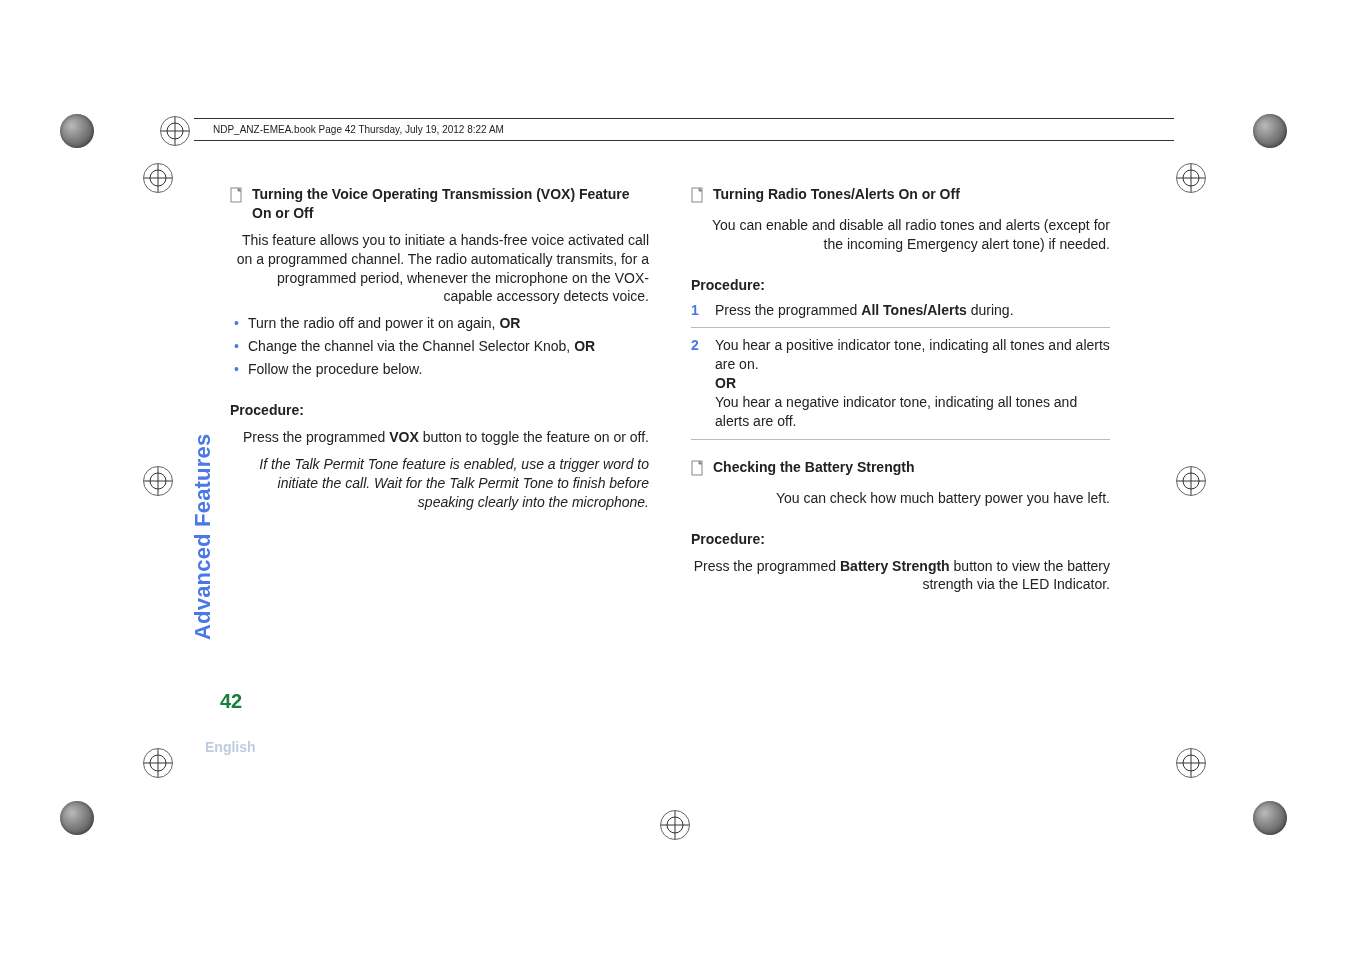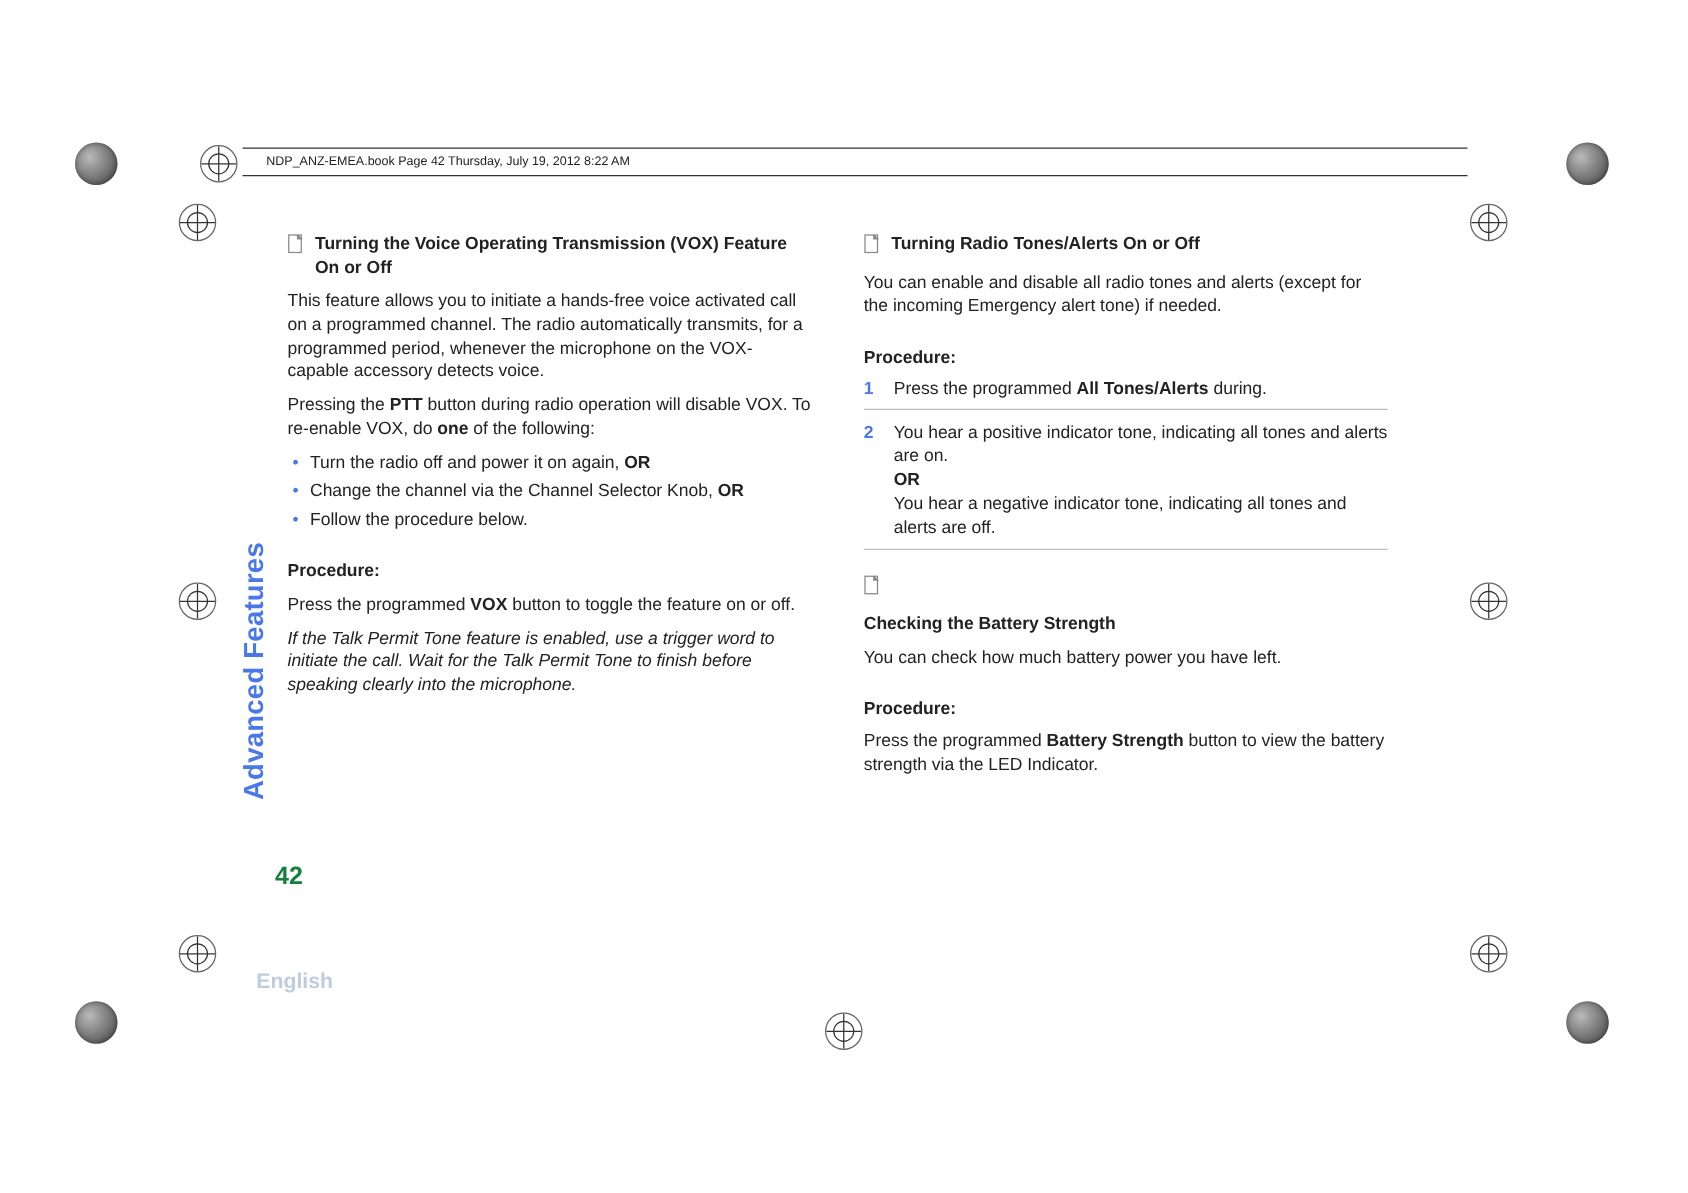--- a/index.html
+++ b/index.html
@@ -71,21 +71,21 @@
     margin-bottom: 6px;
   }
   .doc-icon {
     flex: 0 0 14px;
     margin-top: 2px;
   }
   .section-title {
     font-weight: bold;
   }
 
-  .para { margin: 8px 0; }
+  .para { margin: 8px 0; text-align: right; }
   .proc-label { font-weight: bold; margin-top: 22px; }
   .bullet-list { list-style: none; padding: 0; margin: 6px 0; }
   .bullet-list li {
     position: relative;
     padding-left: 18px;
     margin: 4px 0;
   }
   .bullet-list li::before {
     content: "•";
     position: absolute;
@@ -120,24 +120,23 @@
     top: 690px;
     font-size: 20px;
     font-weight: bold;
     color: #15803d;
     margin-left: 24px;
   }
   .lang {
     position: absolute;
     left: 205px;
     top: 739px;
-    font-size: 17px;
+    font-size: 14px;
     font-weight: bold;
     color: #bfcce0;
-    margin-top: 36px;
   }
 
   .bold-inline { font-weight: bold; }
 </style>
 </head>
 <body>
 
 <div class="corner-ball" style="left:60px; top:114px;"></div>
 <div class="corner-ball" style="left:1253px; top:114px;"></div>
 <div class="corner-ball" style="left:60px; top:801px;"></div>
@@ -216,23 +215,20 @@
         <svg width="14" height="16" viewBox="0 0 14 16">
             <rect x="1" y="1" width="10" height="14" fill="none" stroke="#888"></rect>
             <polyline points="8,1 11,4 8,4 8,1" fill="#888" stroke="#888"></polyline>
           </svg>
       </span>
       <span class="section-title">Turning the Voice Operating Transmission (VOX) Feature On or Off</span>
     </div>
 
     <div class="para">This feature allows you to initiate a hands-free voice activated call on a programmed channel. The radio automatically transmits, for a programmed period, whenever the microphone on the VOX-capable accessory detects voice.</div>
 
-    <div class="para">
-      <span>Pressing the </span><span class="bold-inline">PTT</span><span> button during radio operation will disable VOX. To re-enable VOX, do </span><span class="bold-inline">one</span><span> of the following:</span>
-    </div>
 
     <ul class="bullet-list">
       <li><span>Turn the radio off and power it on again, </span><span class="bold-inline">OR</span></li>
       <li><span>Change the channel via the Channel Selector Knob, </span><span class="bold-inline">OR</span></li>
       <li><span>Follow the procedure below.</span></li>
     </ul>
 
 
     <div class="proc-label">Procedure:</div>
     <div class="para">
@@ -265,21 +261,21 @@
     <div class="num-item">
       <div class="num">2</div>
       <div>
         <div>You hear a positive indicator tone, indicating all tones and alerts are on.</div>
         <div class="bold-inline">OR</div>
         <div>You hear a negative indicator tone, indicating all tones and alerts are off.</div>
       </div>
     </div>
     <div class="num-divider"></div>
 
-    <div class="section-head" style="margin-top:18px;flex-direction:column;">
+    <div class="section-head" style="margin-top:18px;">
       <span class="doc-icon">
         <svg width="14" height="16" viewBox="0 0 14 16">
             <rect x="1" y="1" width="10" height="14" fill="none" stroke="#888"></rect>
             <polyline points="8,1 11,4 8,4 8,1" fill="#888" stroke="#888"></polyline>
           </svg>
       </span>
       <span class="section-title">Checking the Battery Strength</span>
     </div>
     <div class="para">You can check how much battery power you have left.</div>
     <div class="proc-label">Procedure:</div>

